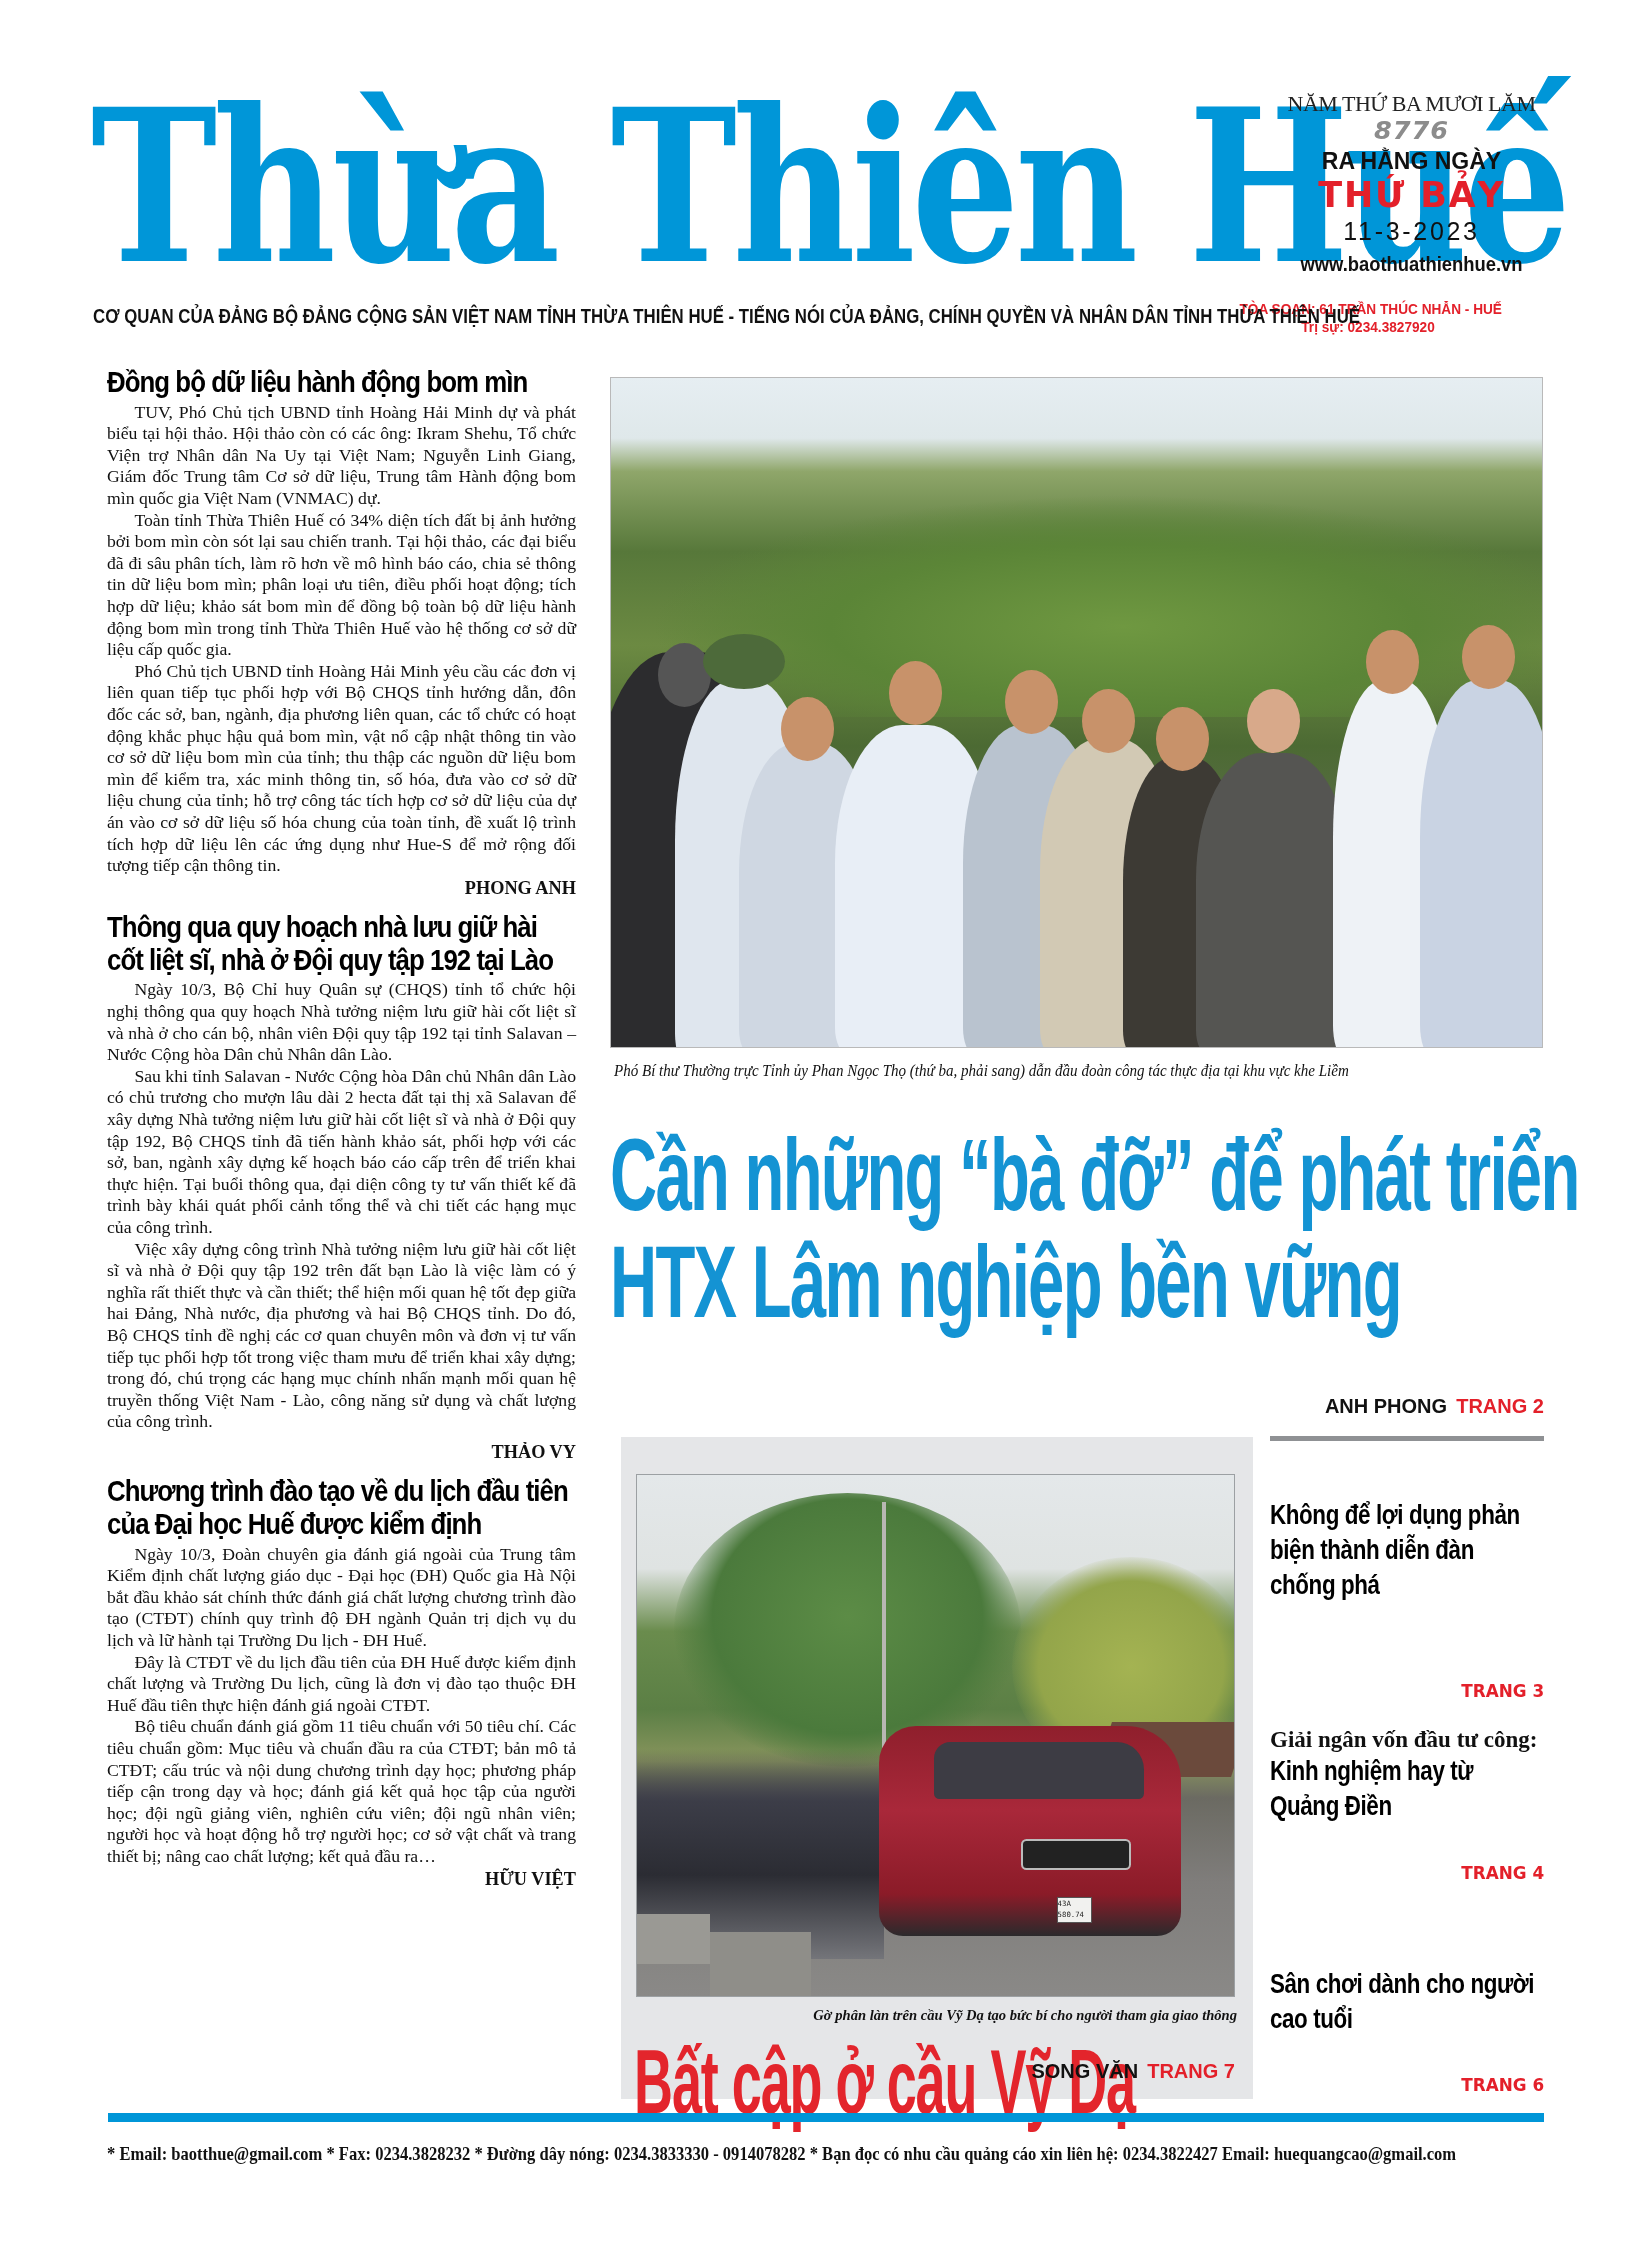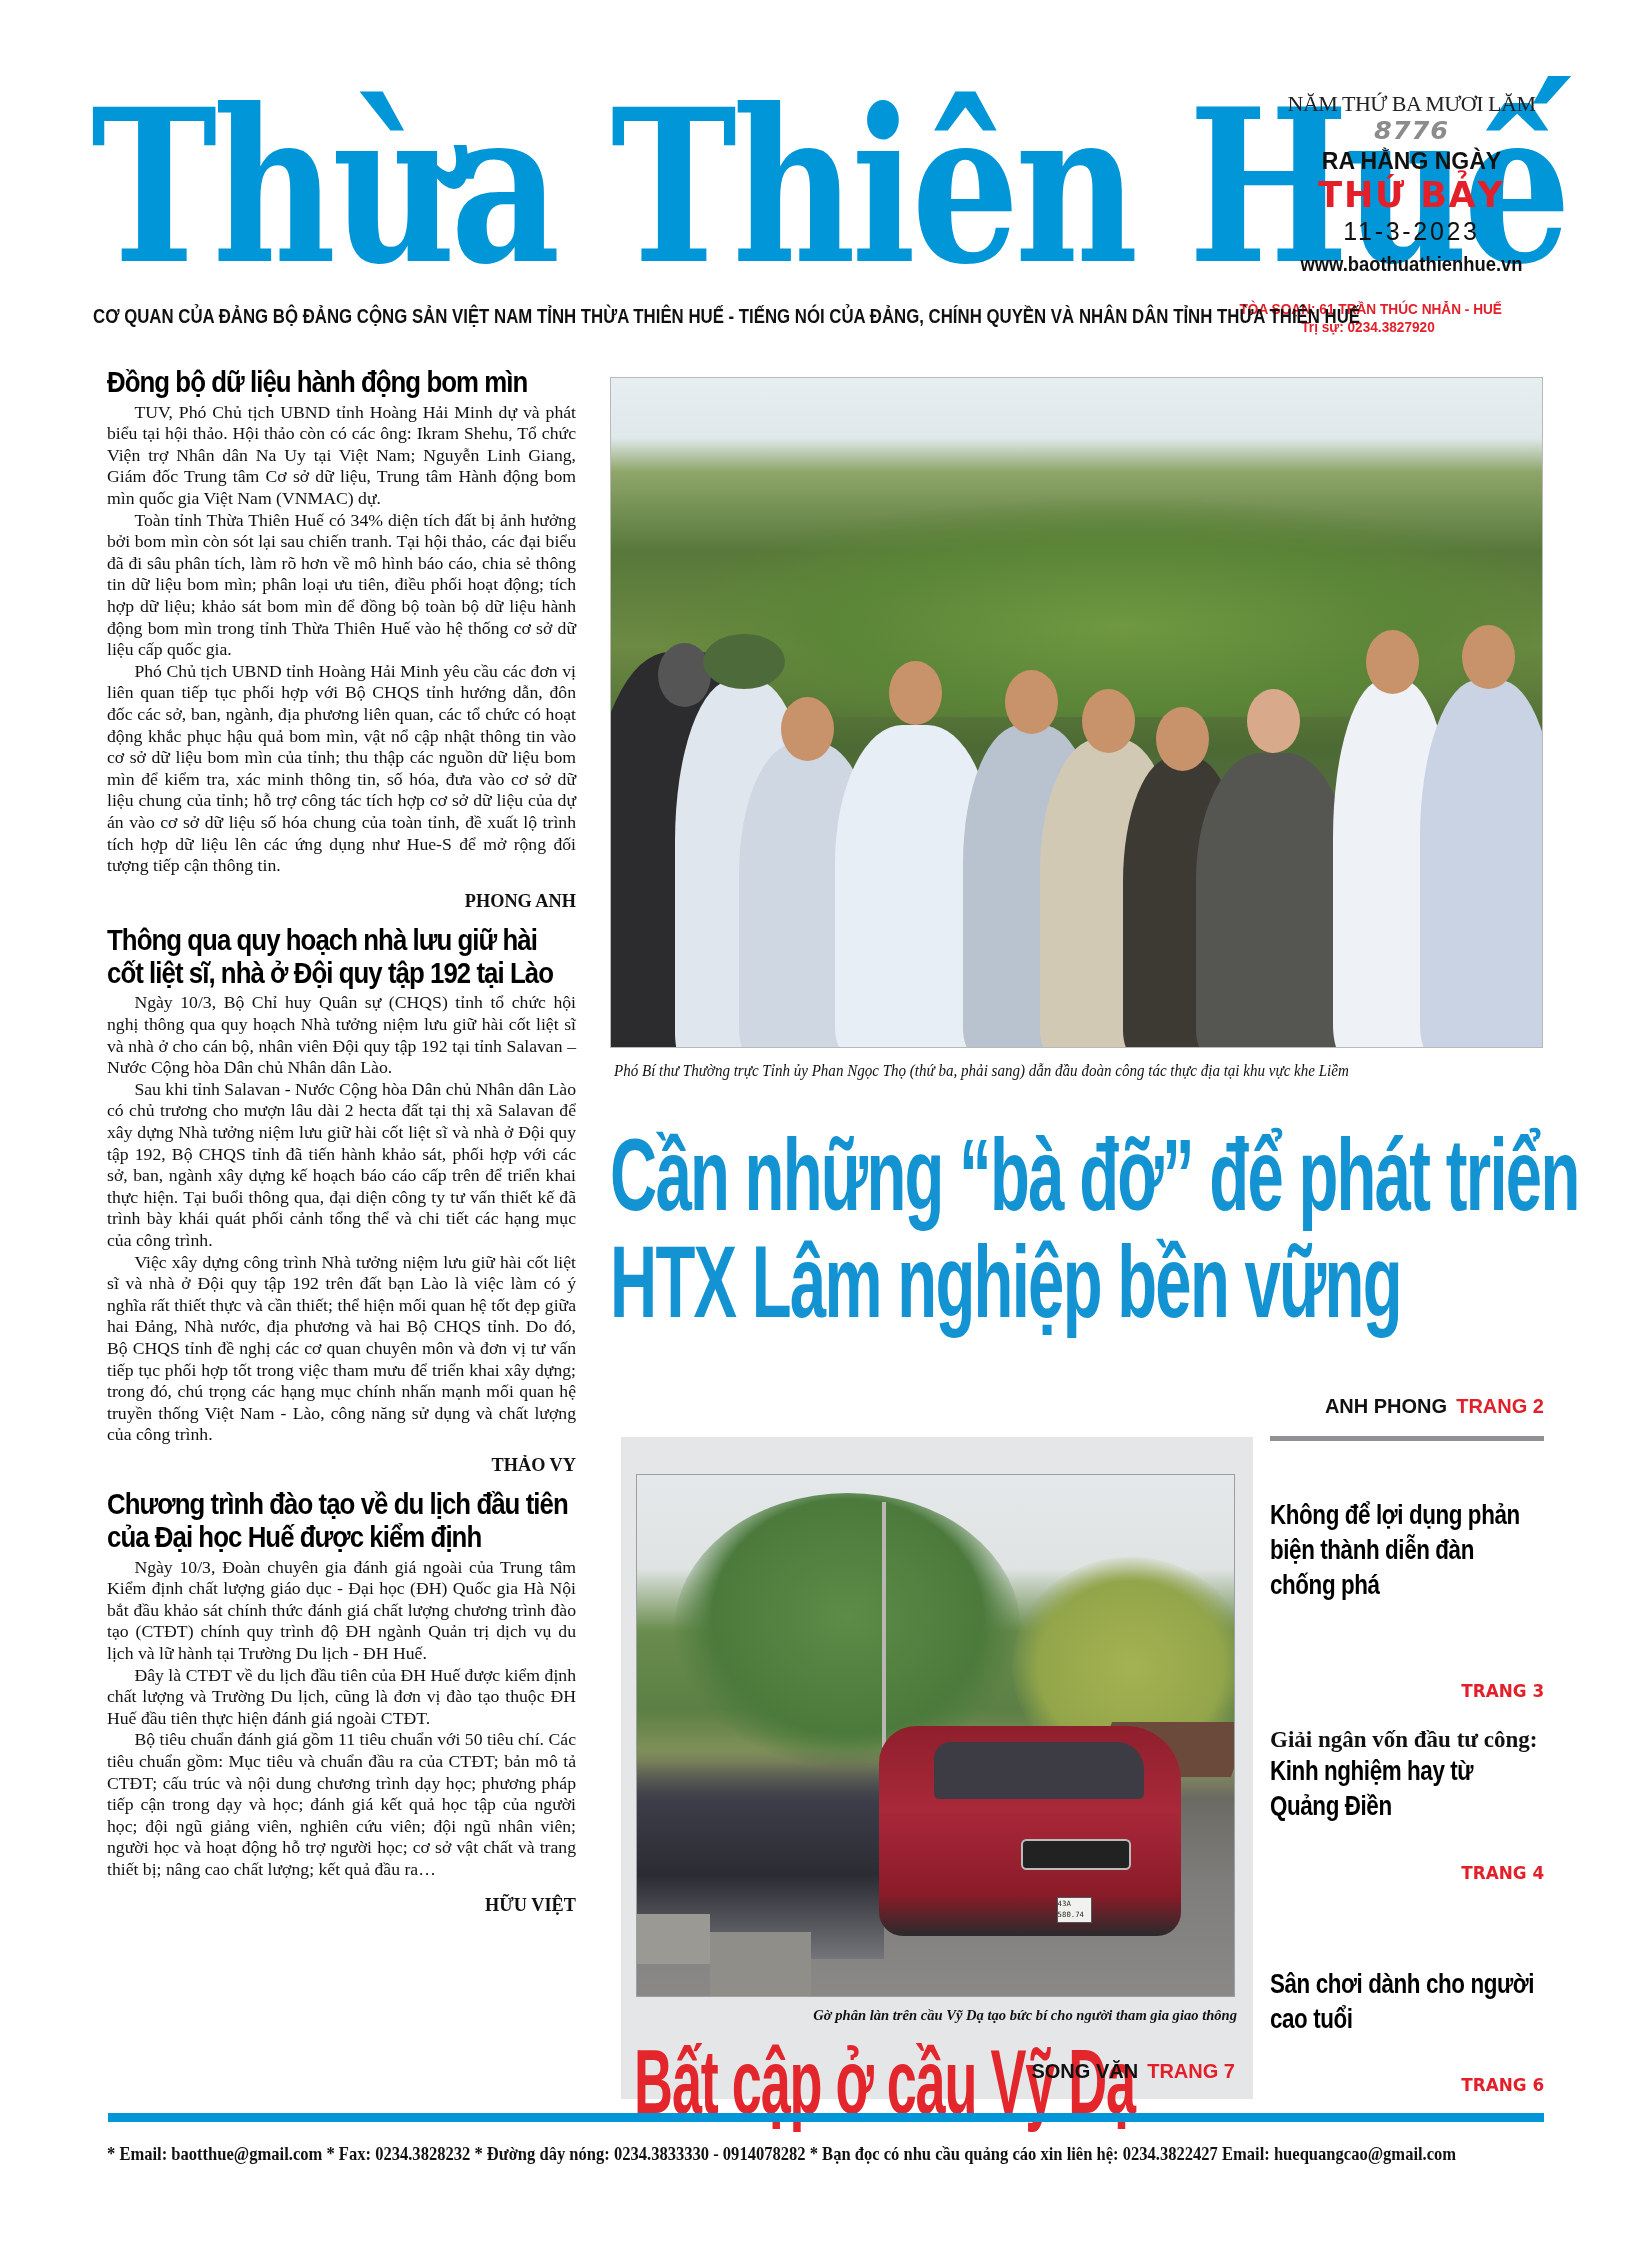--- a/index.html
+++ b/index.html
@@ -37,21 +37,21 @@
   .art-title {
     font-family: "Liberation Sans", sans-serif; font-weight: bold; font-size: 30px;
     line-height: 33px; color: #000; letter-spacing: -1.1px;
     transform: scaleX(0.86); transform-origin: left top; width: 116%;
     margin-bottom: 3.7px;
   }
   .art-body p {
     font-family: "Liberation Serif", serif; font-size: 17.7px; line-height: 21.6px;
     color: #111; text-indent: 27.4px; text-align: justify;
   }
-  .byline { text-align: right; font-family: "Liberation Serif", serif; font-weight: bold; font-size: 18.3px; margin-top: 14px; }
+  .byline { text-align: right; font-family: "Liberation Serif", serif; font-weight: bold; font-size: 18.3px; margin-top: 1px; }
 
   
   .main-photo {
     position: absolute; left: 610px; top: 377px; width: 933px; height: 671px;
     overflow: hidden; border: 0.9px solid #b9b9b9;
     background: linear-gradient(180deg, #e6eef2 0%, #dfe8ea 9%, #8fa66a 14%, #57783a 26%, #6c8a42 40%, #4c6a33 55%, #5c6d4a 70%, #4a4f3e 100%);
   }
   .photo-hill {
     position: absolute; left: 0; top: 37px; width: 100%; height: 302px;
     background: radial-gradient(ellipse 70% 60% at 55% 70%, #6f9841 0%, #5b8537 45%, rgba(90,130,60,0) 72%);

